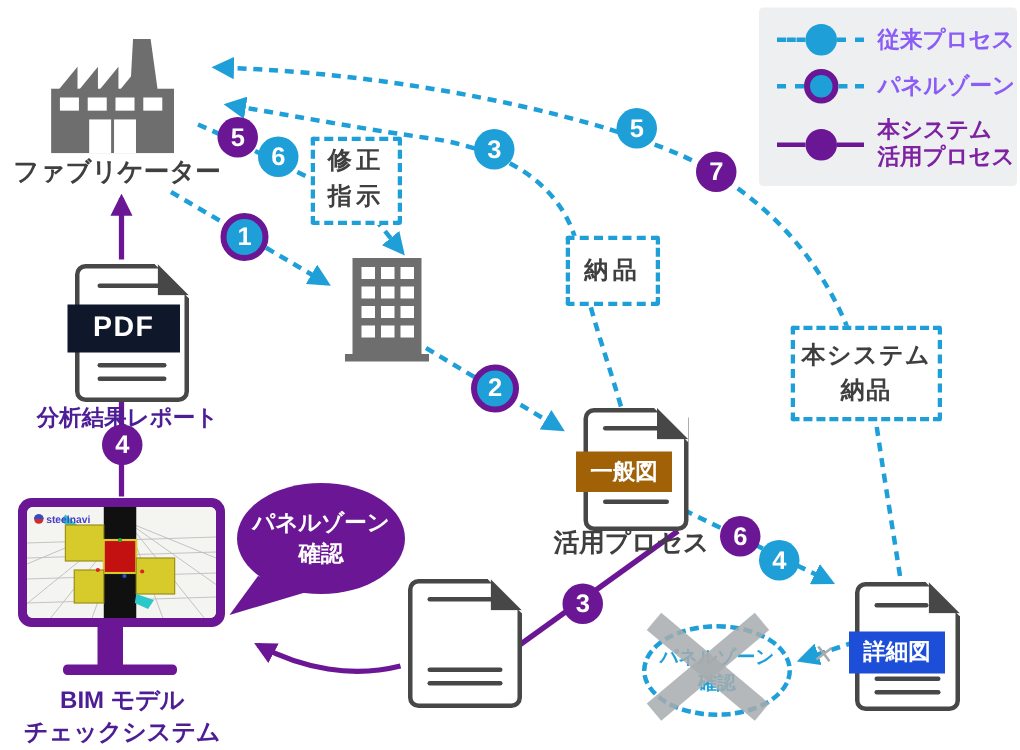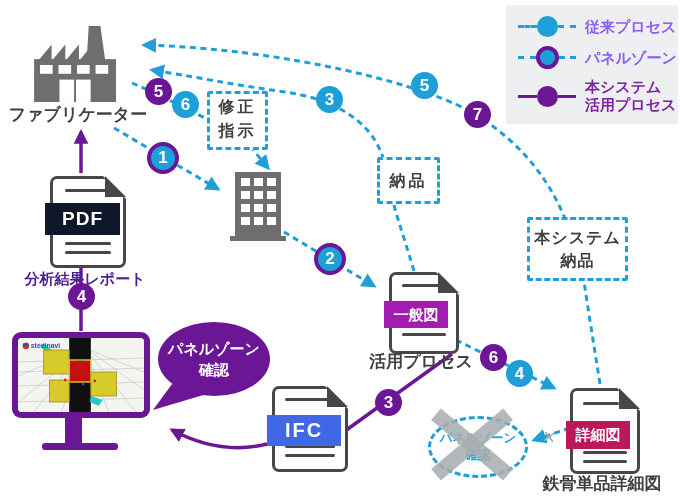--- a/index.html
+++ b/index.html
@@ -201,44 +201,42 @@
     <div class="ribbon" style="left:-8px;right:3px;top:24px;height:32px;line-height:32px;font-size:19px;letter-spacing:1px;background:#0f172a;">PDF</div>
     <div class="line" style="left:12px;right:12px;top:63px;"></div>
     <div class="line" style="left:12px;right:12px;top:72px;"></div>
   </div>
   <div class="node-label purple" style="left:0;top:270px;width:170px;font-size:15px;">分析結果レポート</div>
 
   <div class="doc" style="left:389px;top:272px;width:64px;height:76px;">
     <div class="fold-cover"></div>
     <div class="fold"></div>
     <div class="line" style="left:10px;right:16px;top:9px;"></div>
-    <div class="ribbon" style="left:-8px;right:8px;top:26px;height:27px;line-height:27px;font-size:15px;background:#a21caf;">一般図</div>
+    <div class="ribbon" style="left:-8px;right:8px;top:26px;height:27px;line-height:27px;font-size:15px;background:#a16207;">一般図</div>
     <div class="line" style="left:10px;right:10px;top:49px;"></div>
     <div class="line" style="left:10px;right:10px;top:58px;"></div>
   </div>
   <div class="node-label" style="left:358px;top:351px;width:126px;font-size:17px;">活用プロセス</div>
 
   <div class="doc" style="left:272px;top:386px;width:70px;height:80px;">
     <div class="fold-cover"></div>
     <div class="fold"></div>
     <div class="line" style="left:10px;right:16px;top:9px;"></div>
-    <div class="ribbon" style="left:-8px;right:4px;top:26px;height:31px;line-height:31px;font-size:20px;letter-spacing:2px;background:#3f67e6;">IFC</div>
     <div class="line" style="left:10px;right:10px;top:56px;"></div>
     <div class="line" style="left:10px;right:10px;top:65px;"></div>
   </div>
 
   <div class="doc" style="left:570px;top:388px;width:64px;height:80px;">
     <div class="fold-cover"></div>
     <div class="fold"></div>
     <div class="line" style="left:10px;right:18px;top:11px;"></div>
-    <div class="ribbon" style="left:-7px;right:7px;top:30px;height:28px;line-height:28px;font-size:15px;background:#be185d;">詳細図</div>
+    <div class="ribbon" style="left:-7px;right:7px;top:30px;height:28px;line-height:28px;font-size:15px;background:#1d4ed8;">詳細図</div>
     <div class="line" style="left:10px;right:10px;top:60px;"></div>
     <div class="line" style="left:10px;right:10px;top:69px;"></div>
   </div>
-  <div class="node-label" style="left:536px;top:473px;width:132px;font-size:17px;">鉄骨単品詳細図</div>
 
   <div id="monitor">
     <div id="monitor-screen">
       <svg width="126" height="74" viewBox="0 0 128 74" preserveAspectRatio="none">
         <rect x="0" y="0" width="128" height="74" fill="#f4f4f1"></rect>
         <g stroke="#bdbdbd" stroke-width="0.6">
           <line x1="68" y1="10" x2="-12" y2="74"></line>
             <line x1="68" y1="10" x2="16" y2="74"></line>
           <line x1="68" y1="10" x2="44" y2="74"></line>
             <line x1="68" y1="10" x2="92" y2="74"></line>
@@ -263,20 +261,22 @@
         <circle cx="48" cy="42" r="1.4" fill="#d22"></circle>
         <circle cx="78" cy="43" r="1.4" fill="#d22"></circle>
         <circle cx="8" cy="8" r="3.2" fill="#d32b2b"></circle>
         <path d="M4.8,8 a3.2,3.2 0 0 1 6.4,0" fill="#2b4fd3"></path>
         <text x="13" y="10.5" font-size="7" font-weight="bold" fill="#4640c8">steelnavi</text>
       </svg>
     </div>
   </div>
   <div id="monitor-neck"></div>
   <div id="monitor-base"></div>
+  <div class="node-label purple pre" style="left:0;top:458px;width:163px;font-size:16px;line-height:1.3;">BIM モデル
+チェックシステム</div>
 
   <div id="bubble" class="pre">パネルゾーン
 確認</div>
 
   <div id="crossed" class="pre">パネルゾーン
 確認</div>
   <div class="xbar" style="transform:rotate(40deg);"></div>
   <div class="xbar" style="transform:rotate(-40deg);"></div>
   <div id="cut-mark">✕</div>
 

